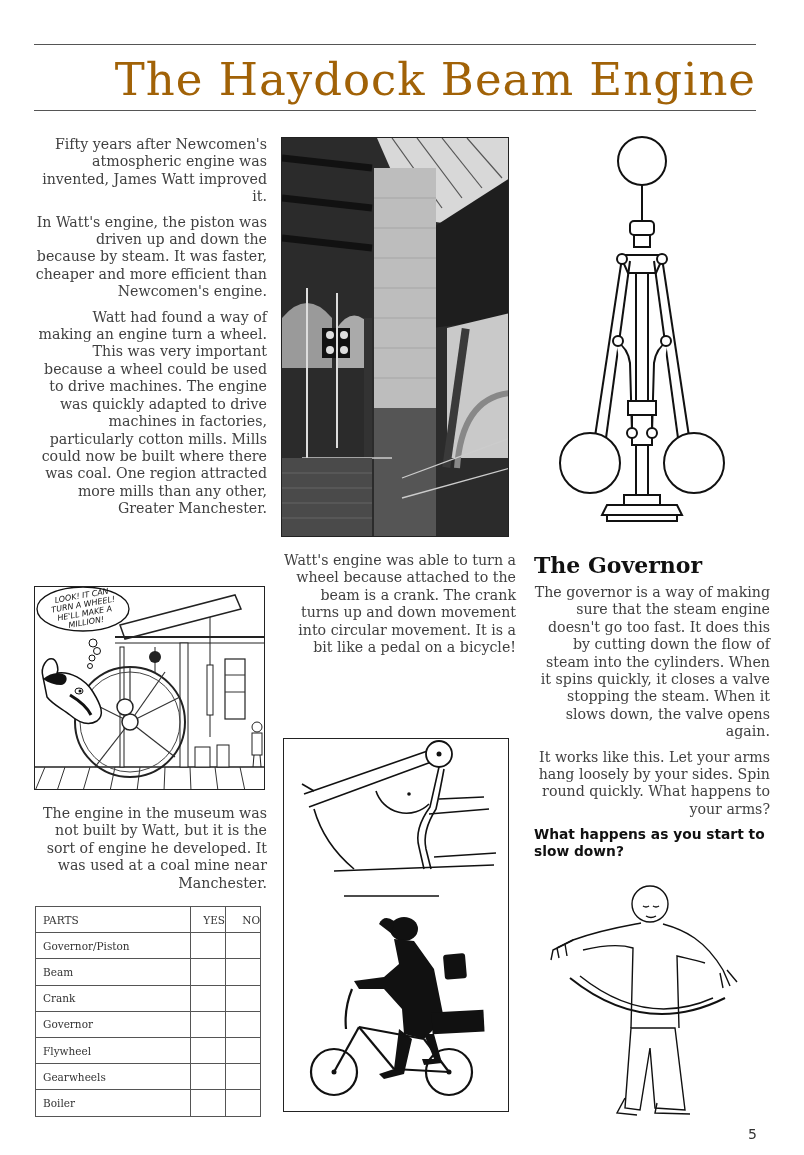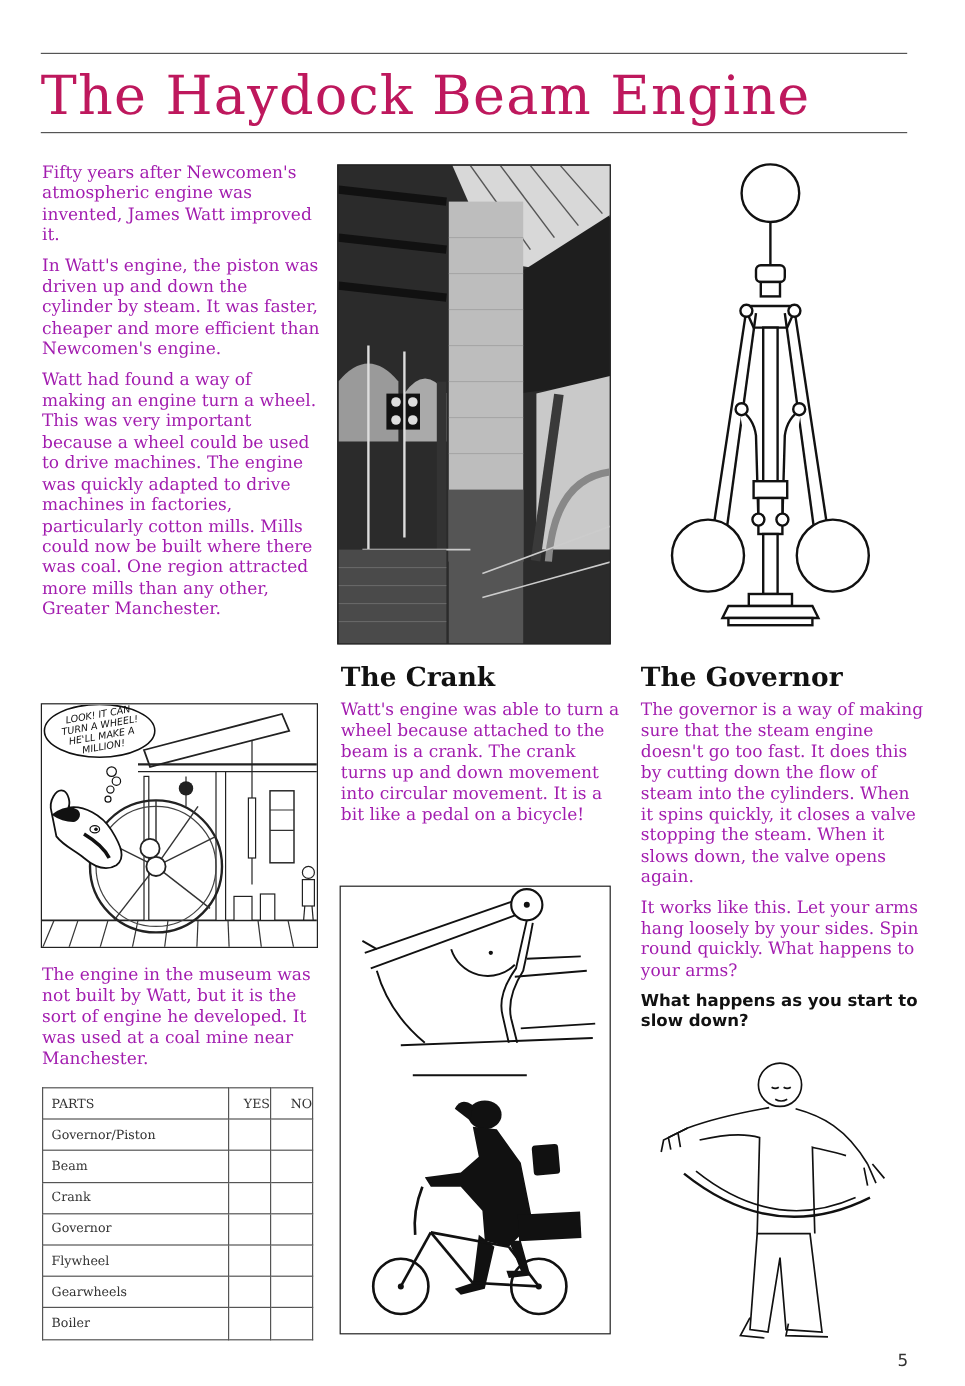--- a/index.html
+++ b/index.html
@@ -1,38 +1,38 @@
 <!DOCTYPE html>
 <html><head>
 <meta charset="utf-8">
 <style>
   html,body{margin:0;padding:0;background:#fff;}
   body{width:804px;height:1155px;position:relative;overflow:hidden;color:#1a1a1a;font-family:"DejaVu Serif",serif;}
   .rule{position:absolute;left:34px;width:722px;height:1px;background:#555;}
-  #title{position:absolute;left:34px;top:52px;width:722px;text-align:left;font-family:"DejaVu Serif",serif;font-size:45px;letter-spacing:1px;line-height:56px;color:#be185d;}
+  #title{position:absolute;left:34px;top:52px;width:722px;text-align:right;font-family:"DejaVu Serif",serif;font-size:45px;letter-spacing:1px;line-height:56px;color:#a16207;}
   .col{position:absolute;}
-  .body-text{font-family:"DejaVu Serif",serif;font-size:14.2px;line-height:17.4px;margin:0 0 8px 0;color:#a21caf;}
+  .body-text{font-family:"DejaVu Serif",serif;font-size:14.2px;line-height:17.4px;margin:0 0 8px 0;color:#404040;text-align:right;}
   .h2{font-family:"DejaVu Serif",serif;font-size:22px;line-height:26px;margin:0 0 6px 0;color:#111;}
   .bold{font-family:"DejaVu Sans",sans-serif;font-weight:bold;font-size:13.8px;line-height:17px;color:#111;}
   .framebox{position:absolute;border:1.5px solid #222;box-sizing:border-box;background:#fff;overflow:hidden;}
   table.parts{position:absolute;left:35px;top:906px;width:226px;border-collapse:collapse;border:1.5px solid #222;}
   table.parts td{border:1px solid #555;height:25.2px;font-family:"DejaVu Serif",serif;font-size:10.5px;color:#333;padding:0 0 0 7px;}
   table.parts td.c{width:34px;padding:0;text-align:right;}
   #page-number{position:absolute;left:748px;top:1126px;font-family:"DejaVu Sans",sans-serif;font-size:14px;color:#333;}
 </style>
 </head>
 <body>
 
 <div class="rule" style="top:44px;"></div>
 <h1 id="title" style="margin:0;font-weight:normal;">The Haydock Beam Engine</h1>
 <div class="rule" style="top:110px;"></div>
 
 <div class="col" style="left:35px;top:136px;width:232px;">
   <p class="body-text">Fifty years after Newcomen's atmospheric engine was invented, James Watt improved it.</p>
-  <p class="body-text">In Watt's engine, the piston was driven up and down the cylinder by steam. It was faster, cheaper and more efficient than Newcomen's engine.</p>
+  <p class="body-text">In Watt's engine, the piston was driven up and down the because by steam. It was faster, cheaper and more efficient than Newcomen's engine.</p>
   <p class="body-text">Watt had found a way of making an engine turn a wheel. This was very important because a wheel could be used to drive machines. The engine was quickly adapted to drive machines in factories, particularly cotton mills. Mills could now be built where there was coal. One region attracted more mills than any other, Greater Manchester.</p>
 </div>
 
 <div class="framebox" style="left:34px;top:586px;width:231px;height:204px;">
   <svg width="231" height="204" viewBox="0 0 231 204">
 
     <line x1="0" y1="180" x2="231" y2="180" stroke="#222" stroke-width="1.5"></line>
     <g stroke="#333" stroke-width="1">
       <line x1="10" y1="180" x2="0" y2="204"></line>
         <line x1="30" y1="180" x2="22" y2="204"></line>
@@ -243,21 +243,20 @@
       <circle cx="142" cy="330" r="30"></circle>
 
       <rect x="72" y="362" width="36" height="10"></rect>
       <path d="M55,372 L125,372 L130,382 L50,382 Z"></path>
       <rect x="55" y="382" width="70" height="6"></rect>
     </g>
   </svg>
 </div>
 
 <div class="col" style="left:284px;top:552px;width:232px;">
-  <h2 class="h2">The Crank</h2>
   <p class="body-text">Watt's engine was able to turn a wheel because attached to the beam is a crank. The crank turns up and down movement into circular movement. It is a bit like a pedal on a bicycle!</p>
 </div>
 
 <div class="framebox" style="left:283px;top:738px;width:226px;height:374px;">
   <svg width="226" height="374" viewBox="0 0 226 374">
     <g fill="none" stroke="#111" stroke-width="1.6">
       <line x1="20" y1="55" x2="155" y2="8"></line>
       <line x1="25" y1="68" x2="150" y2="22"></line>
       <line x1="18" y1="45" x2="30" y2="52"></line>
       <path d="M30,70 Q40,105 70,130"></path>

